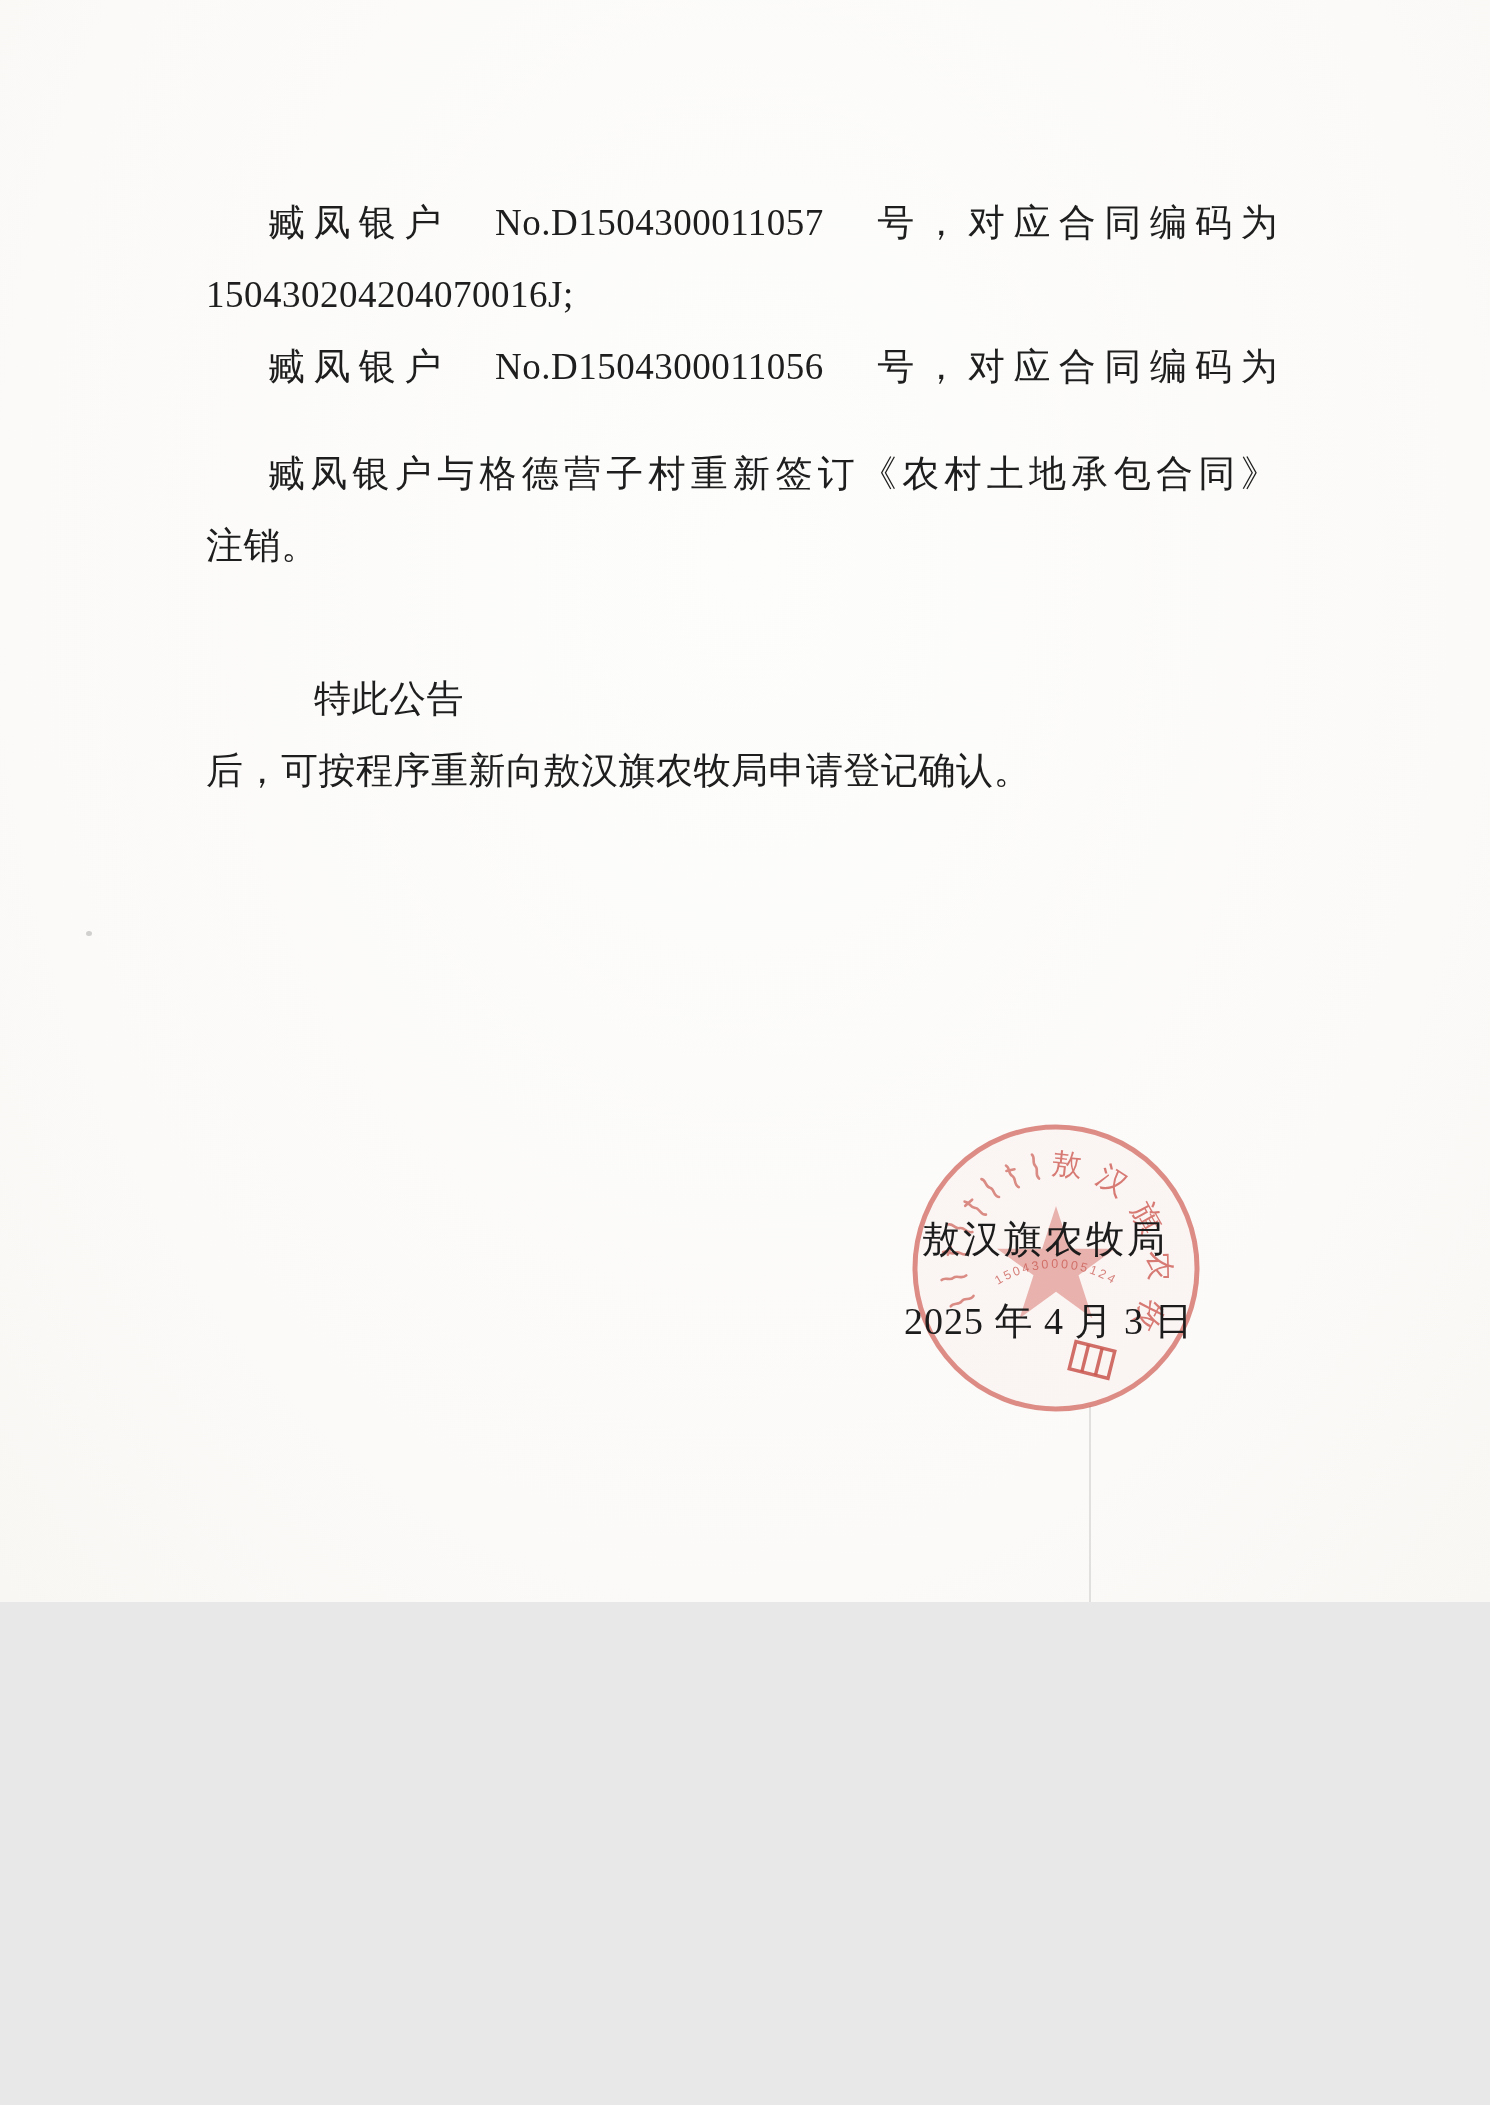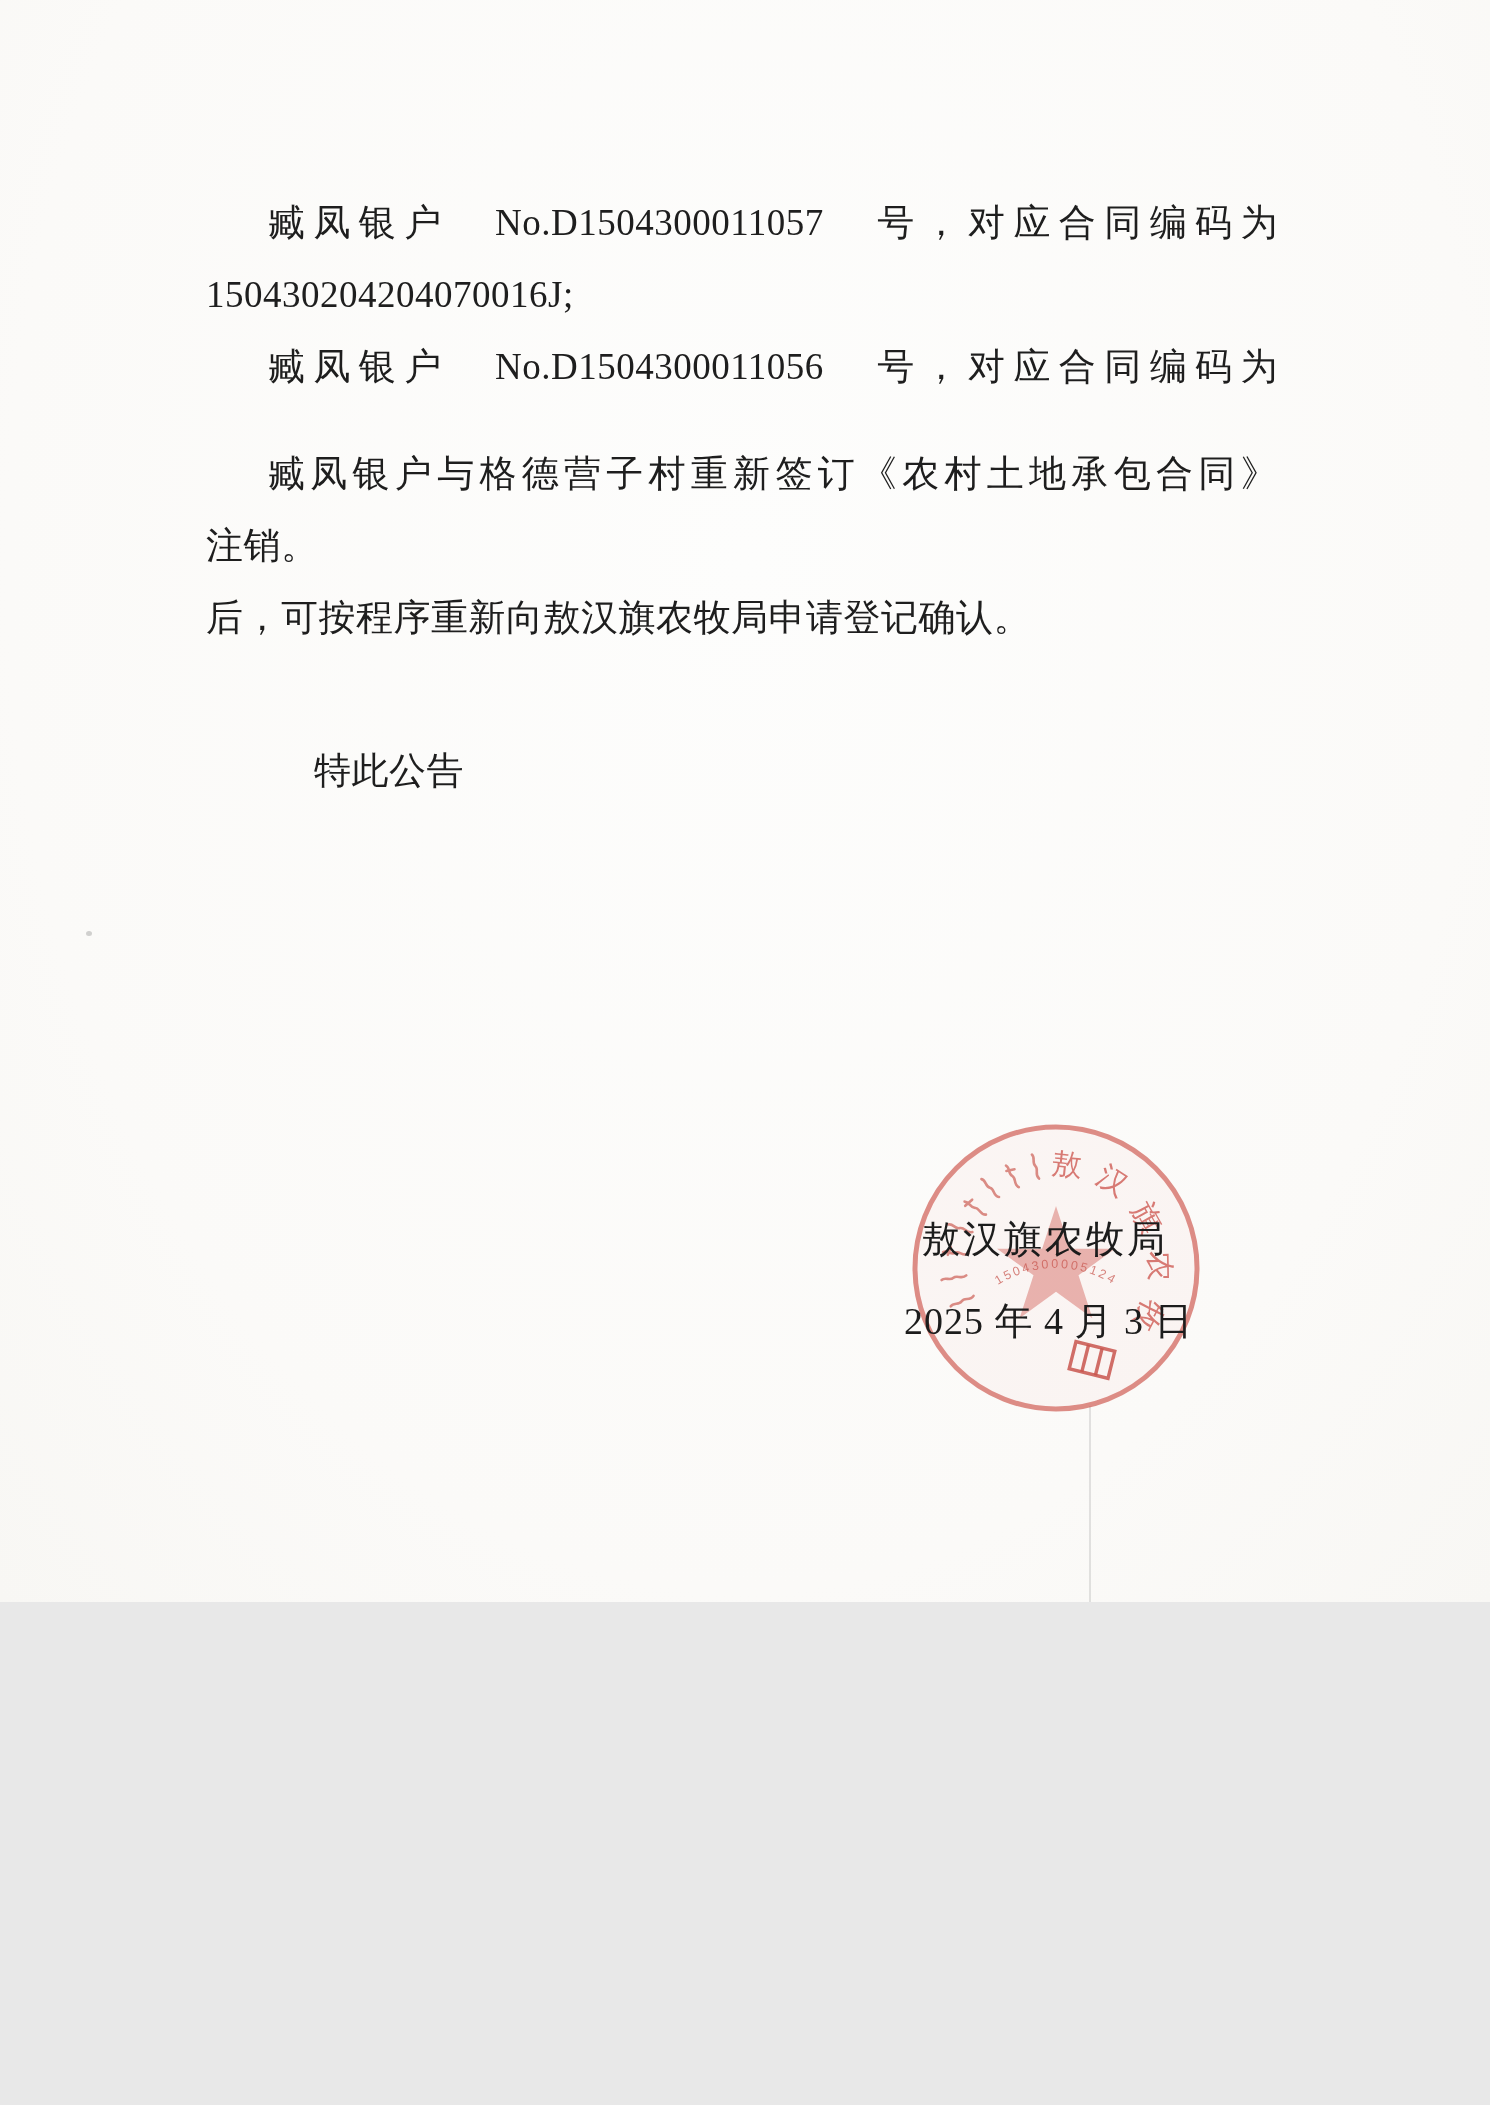--- a/index.html
+++ b/index.html
@@ -63,22 +63,22 @@
 <body>
 
 <div class="page">
 
   <div class="body-text">
     <div class="line justify indent">臧凤银户　No.D1504300011057　号，对应合同编码为</div>
     <div class="line">150430204204070016J;</div>
     <div class="line justify indent">臧凤银户　No.D1504300011056　号，对应合同编码为</div>
     <div class="line justify indent gap-para">臧凤银户与格德营子村重新签订《农村土地承包合同》</div>
     <div class="line">注销。</div>
+    <div class="line indent-lg gap-close">特此公告</div>
     <div class="line">后，可按程序重新向敖汉旗农牧局申请登记确认。</div>
-    <div class="line indent-lg gap-close">特此公告</div>
   </div>
 
   <svg class="seal" viewBox="0 0 300 300" aria-hidden="true">
 
     <circle cx="150" cy="150" r="141" fill="none" stroke="rgba(205,85,75,0.72)" stroke-width="5"></circle>
     <circle cx="150" cy="150" r="141" fill="rgba(230,140,130,0.05)" stroke="none"></circle>
 
     <path d="M150,88 L163.9,130.8 L209,130.8 L172.5,157.3 L186.4,200.2 L150,173.7 L113.6,200.2 L127.5,157.3 L91,130.8 L136.1,130.8 Z" fill="rgba(212,100,92,0.50)"></path>
 
     <g stroke="rgba(200,80,70,0.70)" stroke-width="2.6" fill="none" stroke-linecap="round">

